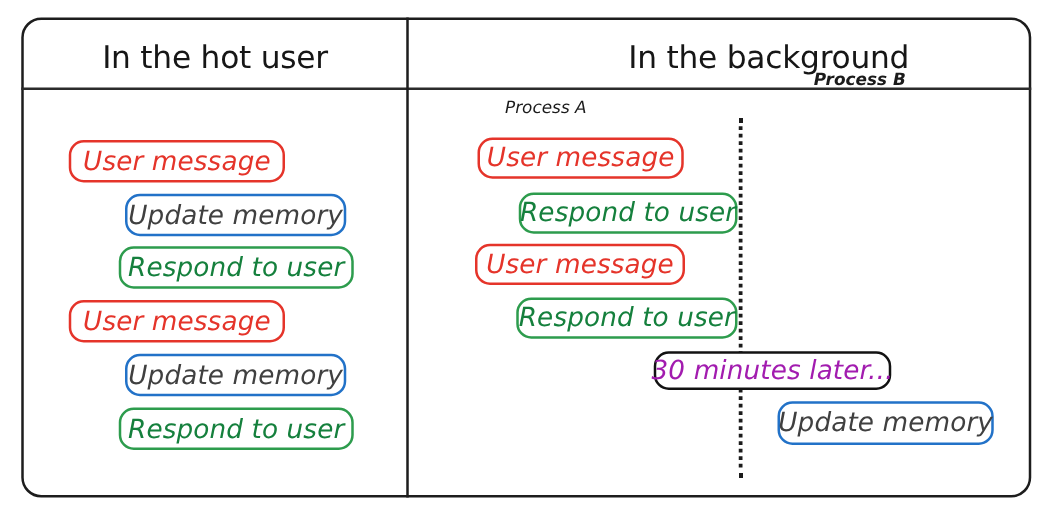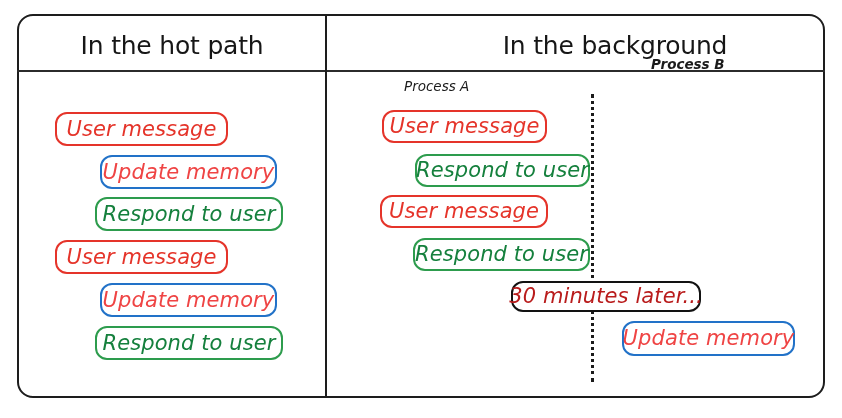--- a/index.html
+++ b/index.html
@@ -93,32 +93,32 @@
     align-items: center;
     justify-content: center;
     font-family: "DejaVu Sans", sans-serif;
     font-size: 21px;
     line-height: 1;
     white-space: nowrap;
     font-style: italic;
     letter-spacing: 0.1px;
   }
   .pill.red   { border-color: #e5342a; color: #e5342a; }
-  .pill.blue  { border-color: #2272c8; color: #ef4444; text-align: right; }
+  .pill.blue  { border-color: #2272c8; color: #404040; text-align: right; }
   .pill.green { border-color: #2d9c4d; color: #15803d; }
-  .pill.black { border-color: #121212; color: #b91c1c; border-width: 2.8px; }
+  .pill.black { border-color: #121212; color: #a21caf; border-width: 2.8px; margin-left: 12px; }
 </style>
 </head>
 <body>
 
 <div id="frame"></div>
 <div id="header-rule"></div>
 <div id="column-divider"></div>
 
-<div class="col-header" id="header-hot">In the hot path</div>
+<div class="col-header" id="header-hot">In the hot user</div>
 
 <div class="col-header" id="header-bg">In the background</div>
 
 <div class="process-label" id="process-a">Process A</div>
 
 <div class="process-label" id="process-b">Process B</div>
 
 <div id="process-separator"></div>
 
 <div id="pill-layer">

